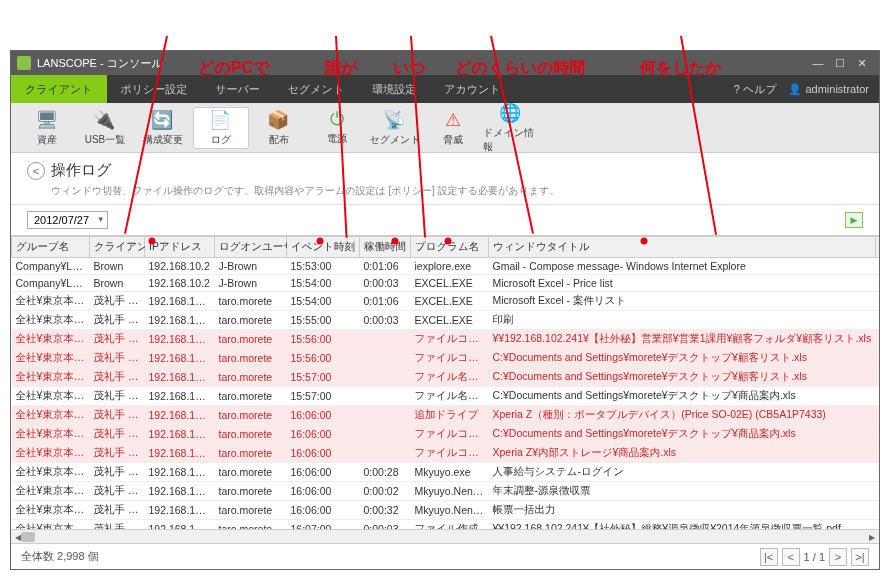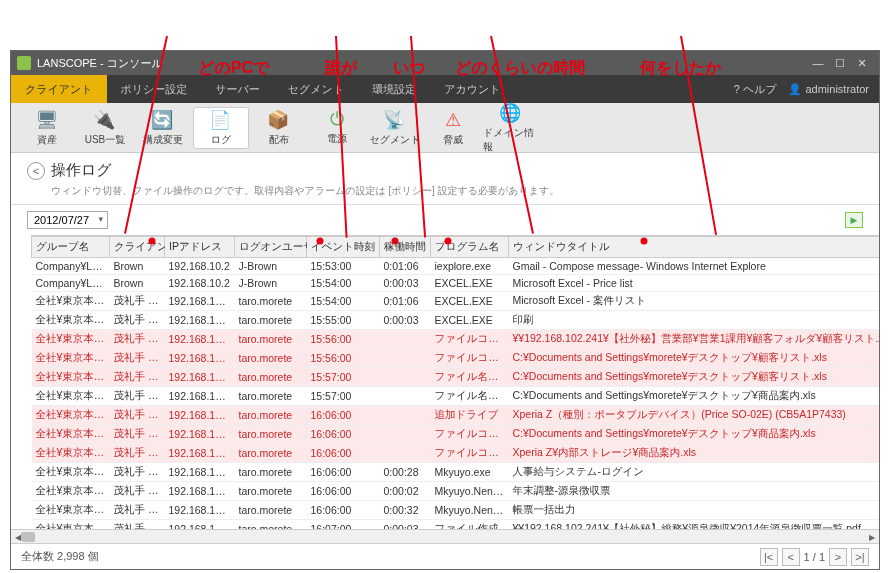--- a/index.html
+++ b/index.html
@@ -6,39 +6,39 @@
 body { font-family: "Meiryo", "MS PGothic", sans-serif; font-size: 11px; background: #fff; width: 888px; height: 573px; overflow: hidden; position: relative; }
 .annotations { position: absolute; top: 0; left: 0; width: 888px; height: 50px; z-index: 100; pointer-events: none; }
 .annotations .label { position: absolute; top: 14px; font-size: 16px; font-weight: bold; color: #e60012; margin-top: 44px; }
 .window { position: absolute; top: 50px; left: 10px; width: 870px; height: 520px; border: 1px solid #666; background: #fff; display: flex; flex-direction: column; }
 .titlebar { background: #5a5a5a; color: #fff; height: 24px; display: flex; align-items: center; padding: 0 6px; font-size: 11px; }
 .titlebar .icon { width: 14px; height: 14px; background: #8bc34a; border-radius: 2px; margin-right: 6px; }
 .titlebar .spacer { flex: 1; }
 .titlebar .winbtn { width: 22px; text-align: center; color: #ddd; cursor: pointer; }
 .menubar { background: #3a3a3a; height: 28px; display: flex; align-items: stretch; }
 .menubar .tab { padding: 0 14px; display: flex; align-items: center; color: #ccc; font-size: 11px; cursor: pointer; }
-.menubar .tab.active { background: #eab308; color: #333; }
+.menubar .tab.active { background: #84cc16; color: #333; }
 .menubar .spacer { flex: 1; }
 .menubar .right { display: flex; align-items: center; color: #ccc; padding-right: 10px; gap: 12px; }
 .toolbar { background: #e8e8e8; height: 50px; display: flex; align-items: center; padding: 0 8px; gap: 2px; border-bottom: 1px solid #ccc; }
 .toolbar .btn { width: 56px; height: 42px; display: flex; flex-direction: column; align-items: center; justify-content: center; gap: 2px; border-radius: 3px; cursor: pointer; }
 .toolbar .btn.active { background: #fff; border: 1px solid #ccc; }
 .toolbar .btn .ticon { font-size: 18px; }
 .toolbar .btn .tlabel { font-size: 10px; color: #444; }
 .subheader { padding: 8px 16px 6px; border-bottom: 1px solid #ddd; }
 .subheader .title-row { display: flex; align-items: center; gap: 6px; }
 .subheader .back { width: 18px; height: 18px; border: 1px solid #999; border-radius: 50%; display: flex; align-items: center; justify-content: center; font-size: 11px; color: #666; cursor: pointer; }
 .subheader h2 { font-size: 15px; font-weight: normal; color: #333; }
 .subheader .desc { font-size: 10px; color: #888; margin-top: 4px; margin-left: 24px; }
 .controls { padding: 6px 16px; display: flex; align-items: center; }
 .date-sel { border: 1px solid #aaa; padding: 2px 18px 2px 6px; font-size: 11px; background: #fff; position: relative; cursor: pointer; }
 .date-sel::after { content: "▾"; position: absolute; right: 4px; top: 2px; font-size: 9px; color: #666; }
 .controls .spacer { flex: 1; }
 .export { width: 18px; height: 16px; border: 1px solid #8bc34a; background: #e8f5e9; cursor: pointer; font-size: 9px; color: #4caf50; display: flex; align-items: center; justify-content: center; }
-.grid { flex: 1; overflow: auto; border-top: 1px solid #ccc; position: relative; margin-left: 20px; }
+.grid { flex: 1; overflow: auto; border-top: 1px solid #ccc; position: relative; }
 table { border-collapse: collapse; width: 100%; font-size: 10.5px; }
 th { background: #f0f0f0; border: 1px solid #ccc; padding: 3px 4px; text-align: left; font-weight: normal; color: #333; white-space: nowrap; position: sticky; top: 0; }
 td { border-bottom: 1px solid #eee; padding: 2px 4px; white-space: nowrap; overflow: hidden; text-overflow: ellipsis; color: #333; }
 tr.hl td { background: #fde8ea; color: #c62828; }
 .statusbar { height: 26px; border-top: 1px solid #ccc; display: flex; align-items: center; padding: 0 10px; font-size: 11px; color: #555; }
 .statusbar .spacer { flex: 1; }
 .statusbar .pager { display: flex; align-items: center; gap: 4px; }
 .statusbar .pbtn { border: 1px solid #bbb; width: 18px; height: 18px; display: flex; align-items: center; justify-content: center; cursor: pointer; color: #666; background: #f7f7f7; }
 .annot-line { position: absolute; background: #e60012; width: 1.5px; z-index: 99; pointer-events: none; }
 .annot-dot { position: absolute; width: 7px; height: 7px; border-radius: 50%; background: #e60012; z-index: 99; pointer-events: none; transform: translate(-50%, -50%); }

